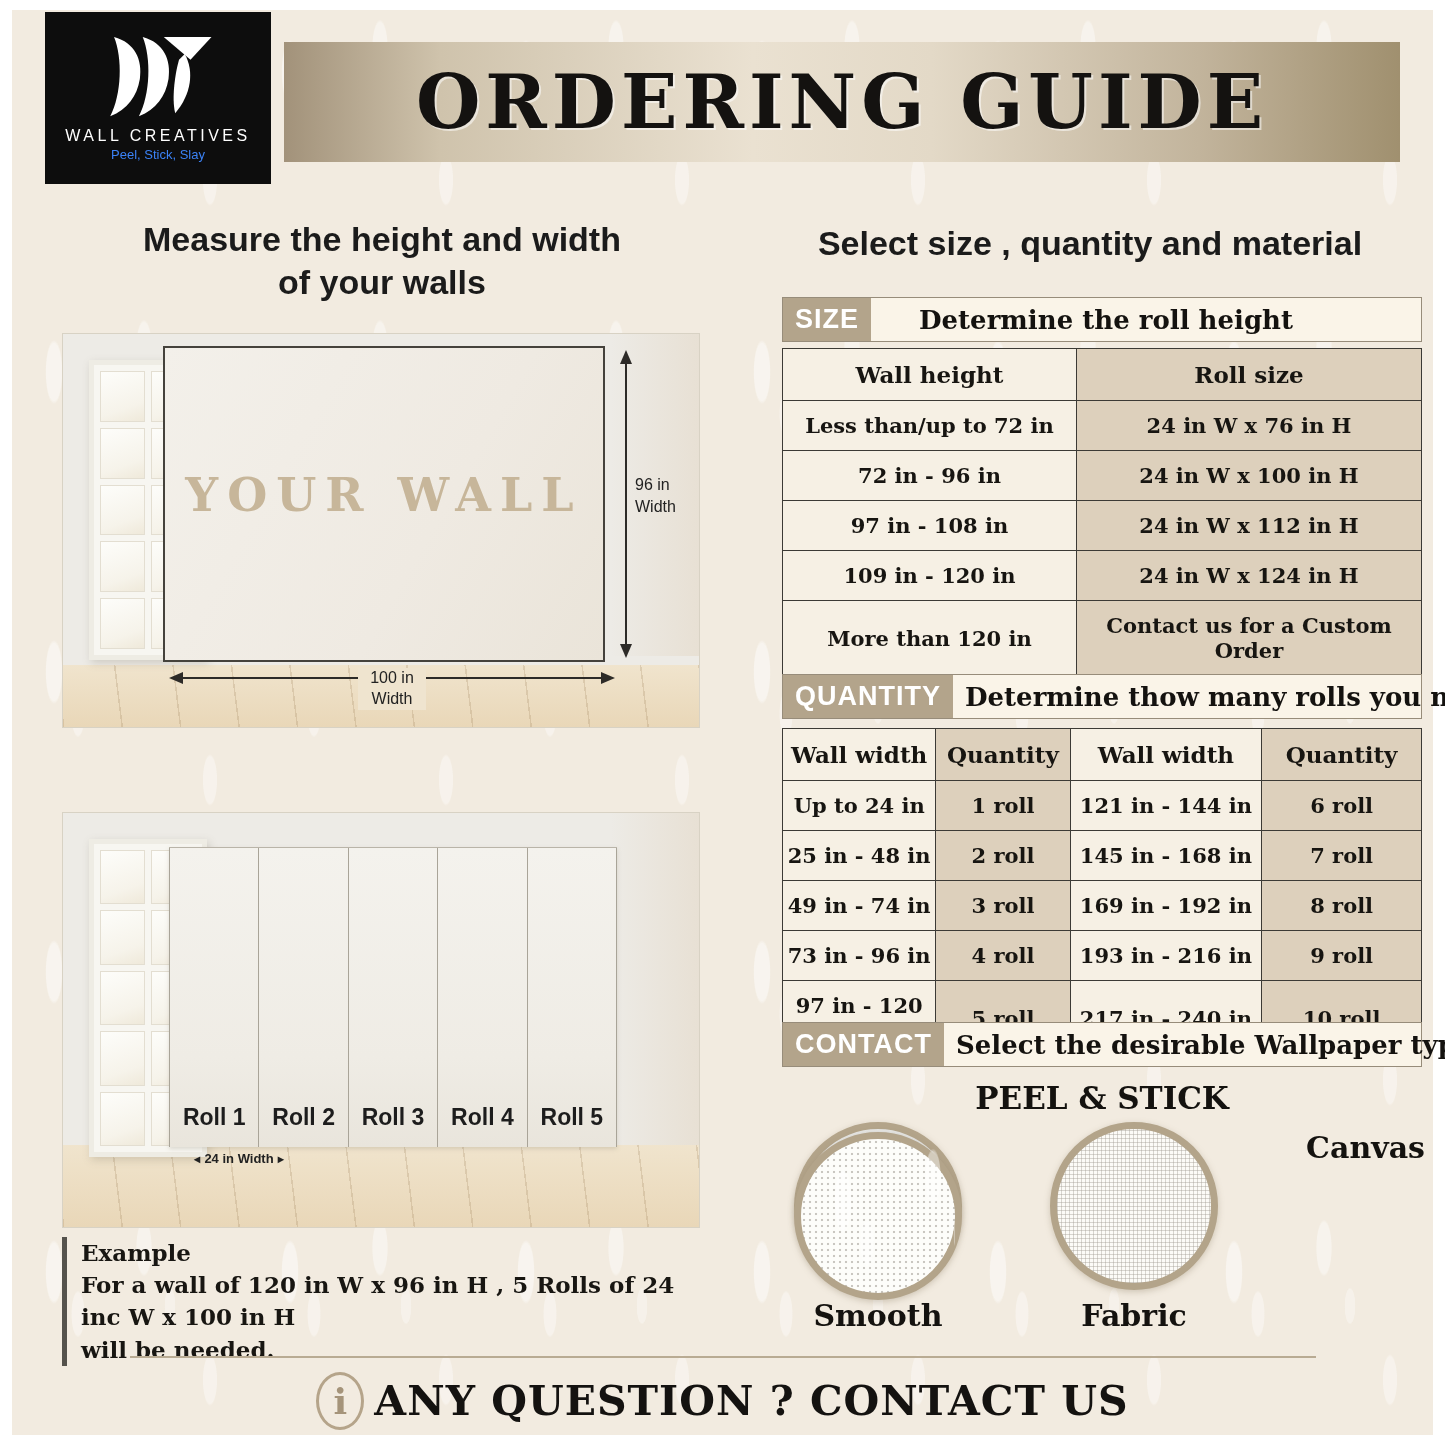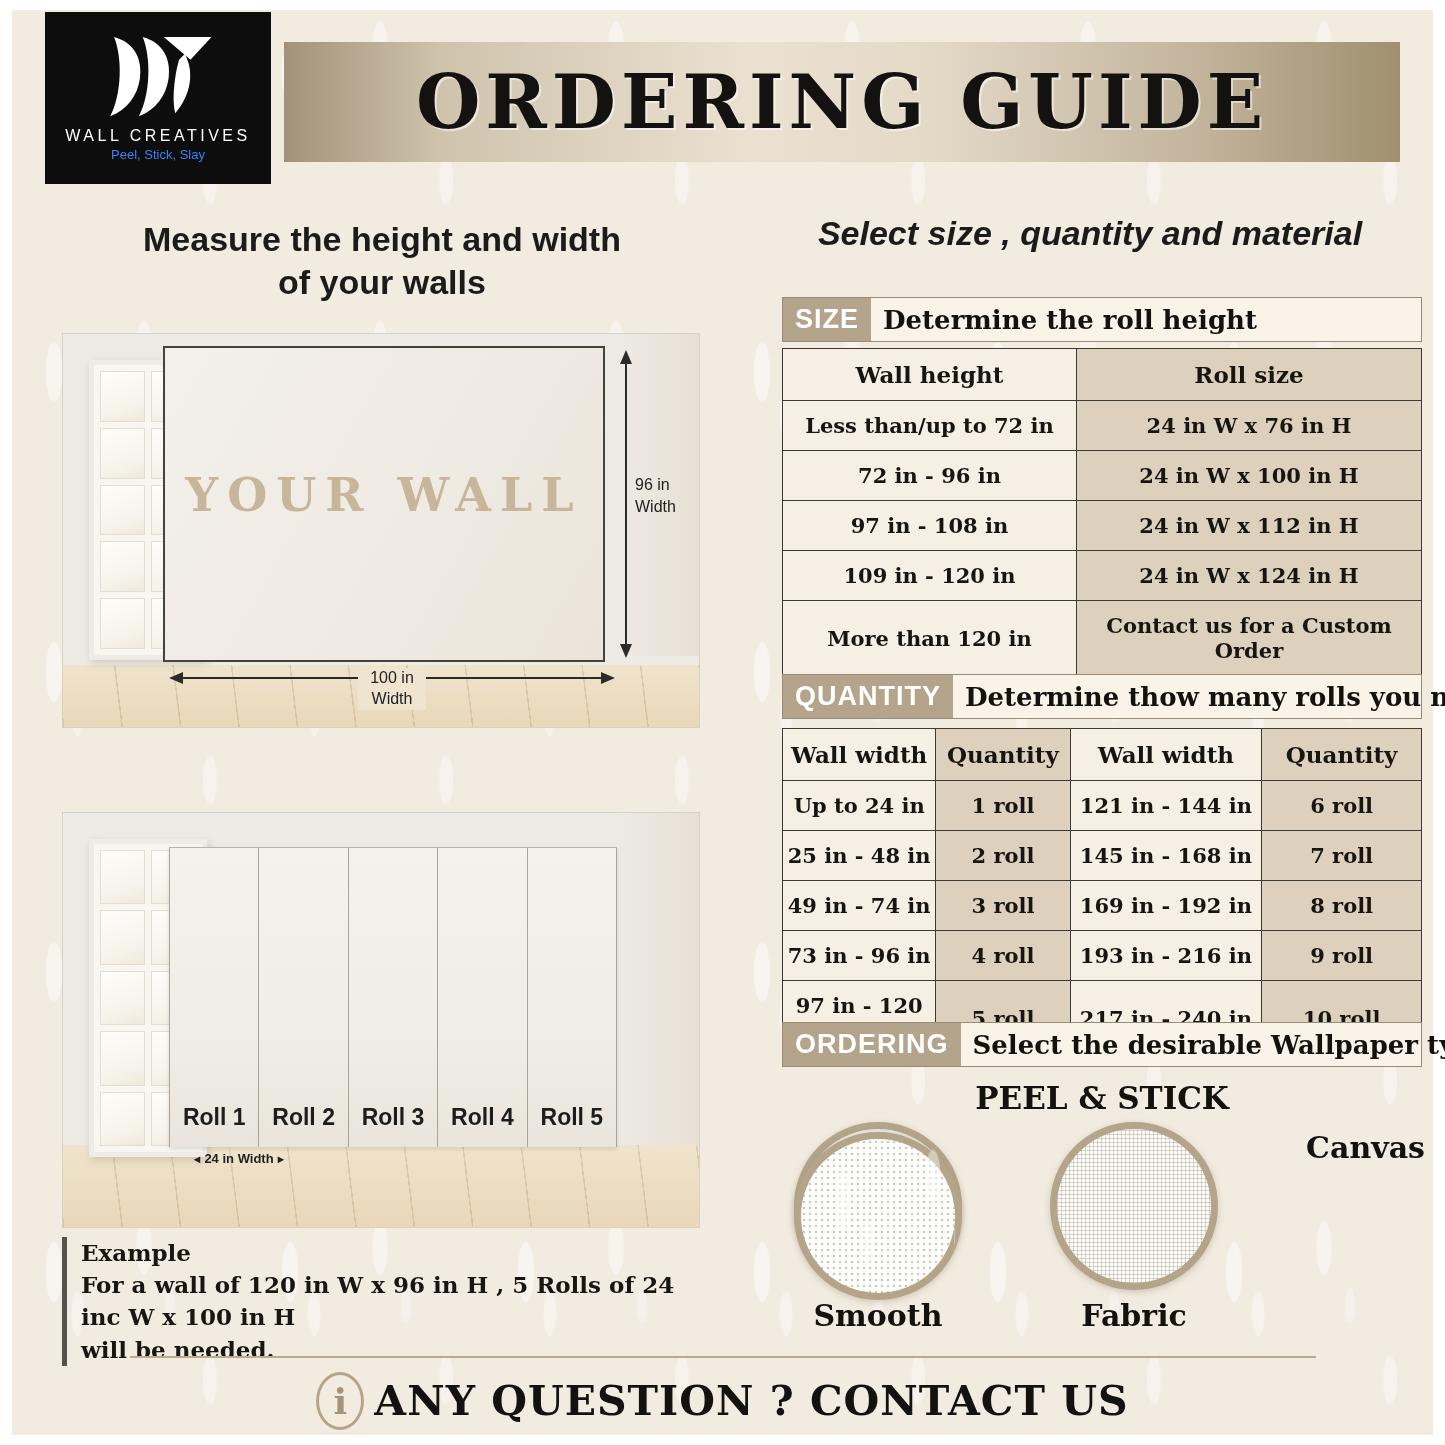--- a/index.html
+++ b/index.html
@@ -28,21 +28,21 @@
 
   .banner { left:284px; top:42px; width:1116px; height:120px;
             background:linear-gradient(90deg,#a2927a 0%,#cfc3ac 14%,#eae1d1 42%,#e3d9c7 58%,#c2b49c 82%,#a0906f 100%);
             display:flex; align-items:center; justify-content:center; }
   .banner-title { font-family:"DejaVu Serif", serif; font-weight:bold; font-size:74px; letter-spacing:5px;
                   color:#141210; text-shadow:2px 2px 0 rgba(255,255,255,.55); white-space:nowrap; }
 
   
   .col-heading { font-weight:bold; font-size:34px; line-height:1.25; color:#1b1b1b; text-align:center; white-space:pre-line; }
   .heading-left { left:62px; top:218px; width:640px; }
-  .heading-right { left:745px; top:212px; width:690px; white-space:nowrap;font-style:italic; }
+  .heading-right { left:745px; top:222px; width:690px; white-space:nowrap; }
 
   
   .room { background:#edebe6; border:1px solid #d8d2c4; overflow:hidden; }
   .room1 { left:62px; top:333px; width:638px; height:395px; }
   .room2 { left:62px; top:812px; width:638px; height:416px; }
   .room .sidewall { position:absolute; right:0; top:0; width:14%; height:82%;
                     background:linear-gradient(90deg, rgba(221,214,202,.0), rgba(231,223,210,.9)); }
   .floor { position:absolute; left:0; right:0; bottom:0;
            background:
              repeating-linear-gradient(83deg, rgba(150,120,80,.22) 0 1.5px, transparent 1.5px 58px),
@@ -85,21 +85,21 @@
   .dim24 { position:absolute; left:106px; top:338px; width:140px; display:flex; align-items:center; justify-content:center;
            font-size:13px; font-weight:bold; color:#222; gap:2px; }
   .dim24 .tri { font-size:11px; }
 
   
   .example { left:62px; top:1237px; width:645px; border-left:5px solid #55524c; padding-left:14px;
              font-family:"DejaVu Serif", serif; font-weight:bold; font-size:23px; color:#181612; line-height:1.4; }
 
   
   .section-bar { left:782px; width:640px; height:45px; border:1px solid #978c7a; background:#faf4e8; display:flex; align-items:stretch; }
-  .bar-size { top:297px; } .bar-qty { top:674px; } .bar-mat { top:1022px; }
+  .bar-size { top:297px;gap:36px; } .bar-qty { top:674px; } .bar-mat { top:1022px; }
   .section-tag { background:#b3a48b; color:#ffffff; font-weight:bold; font-size:27px; letter-spacing:1px;
                  display:flex; align-items:center; padding:0 12px; }
   .section-caption { font-family:"DejaVu Serif", serif; font-weight:bold; font-size:26px; color:#14120f;
                      display:flex; align-items:center; padding-left:12px; white-space:nowrap; }
 
   
   table.guide { border-collapse:collapse; width:640px; table-layout:fixed; }
   table.guide th, table.guide td { border:1.6px solid #3c3a35; height:42px; text-align:center; vertical-align:middle;
         font-family:"DejaVu Serif", serif; font-weight:bold; color:#171511; padding:12px 4px; }
   table.guide th { font-size:23px; }
@@ -313,21 +313,21 @@
         <tr>
           <td>97 in - 120 in</td>
           <td>5 roll</td>
           <td>217 in - 240 in</td>
           <td>10 roll</td>
         </tr>
       </tbody>
     </table>
 
   <div class="z section-bar bar-mat">
-    <div class="section-tag">ORDERING</div>
+    <div class="section-tag">CONTACT</div>
     <div class="section-caption">Select the desirable Wallpaper type</div>
   </div>
   <div class="z peel-stick">PEEL &amp; STICK</div>
   <div class="z materials">
     <div class="material">
       <div class="swatch smooth"></div>
       <div class="material-label">Smooth</div>
     </div>
     <div class="material">
       <div class="swatch fabric"></div>

